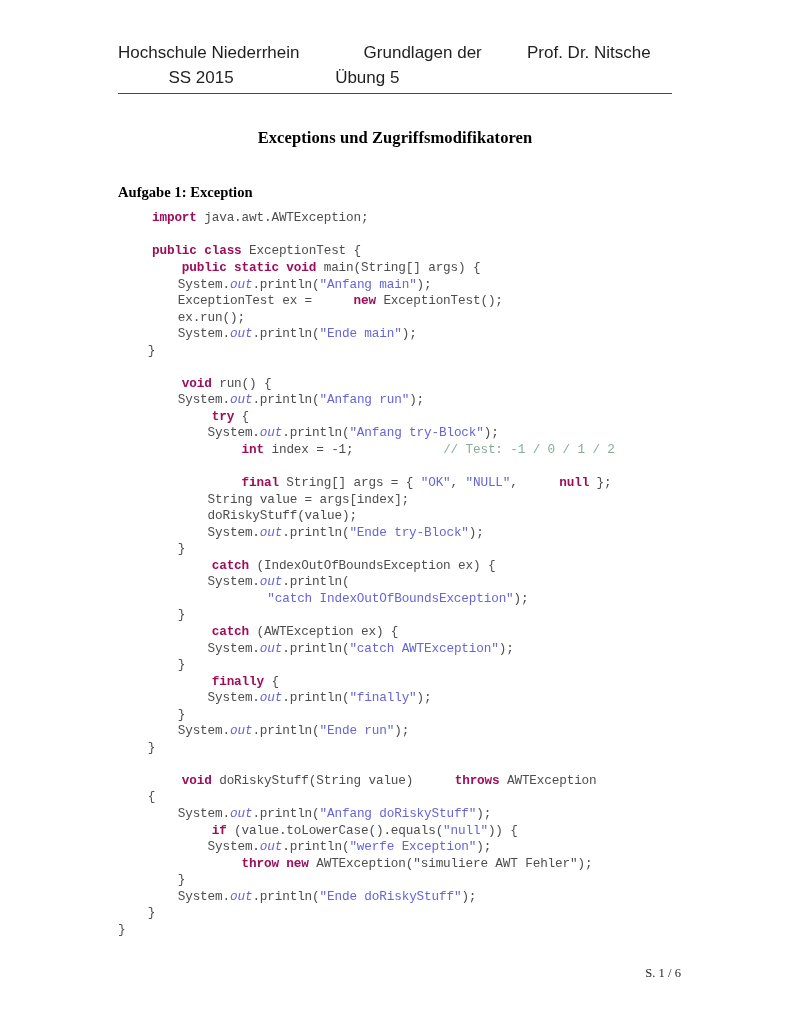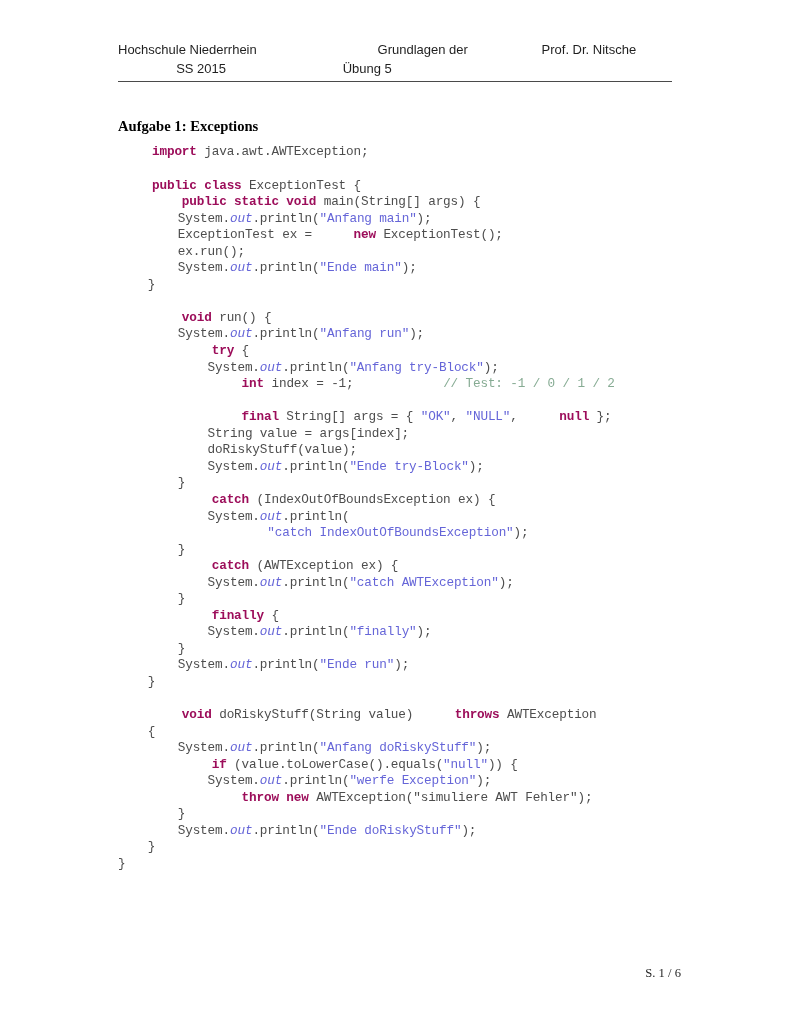--- a/index.html
+++ b/index.html
@@ -20,21 +20,21 @@
     left: 0; top: 0;
     width: 791px;
     height: 1024px;
     box-sizing: border-box;
     padding: 40px 110px 0 118px;
   }
 
   
   .doc-header {
     font-family: "Liberation Sans", sans-serif;
-    font-size: 13px;
+    font-size: 17px;
     color: #1f1f1f;
     line-height: 1.48;
     padding-bottom: 3px;
     border-bottom: 1.6px solid #4a4a4a;
     width: 554px;
   }
   .hdr-row {
     display: flex;
     width: 100%;
   }
@@ -100,20 +100,21 @@
       <span class="hdr-left">Hochschule Niederrhein</span>
       <span class="hdr-center">Grundlagen der</span>
       <span class="hdr-right">Prof. Dr. Nitsche</span>
     </div>
     <div class="hdr-row">
       <span class="hdr-center">SS 2015</span>
       <span class="hdr-right">Übung 5</span>
     </div>
   </div>
 
+  <div class="doc-title">Exceptions und Zugriffsmodifikatoren</div>
 
-  <div class="section-heading">Aufgabe 1: Exceptions</div>
+  <div class="section-heading">Aufgabe 1: Exception</div>
 
   <div class="code-block" id="code-block"><div class="code-line"><span class="kw">import</span><span class="pl"> java.awt.AWTException;</span></div><div class="code-line">&nbsp;</div><div class="code-line"><span class="kw">public class</span><span class="pl"> ExceptionTest {</span></div><div class="code-line"><span class="pl">    </span><span class="kw">public static void</span><span class="pl"> main(String[] args) {</span></div><div class="code-line"><span class="pl">        System.</span><span class="fld">out</span><span class="pl">.println(</span><span class="str">"Anfang main"</span><span class="pl">);</span></div><div class="code-line"><span class="pl">        ExceptionTest ex = </span><span class="kw">new</span><span class="pl"> ExceptionTest();</span></div><div class="code-line"><span class="pl">        ex.run();</span></div><div class="code-line"><span class="pl">        System.</span><span class="fld">out</span><span class="pl">.println(</span><span class="str">"Ende main"</span><span class="pl">);</span></div><div class="code-line"><span class="pl">    }</span></div><div class="code-line">&nbsp;</div><div class="code-line"><span class="pl">    </span><span class="kw">void</span><span class="pl"> run() {</span></div><div class="code-line"><span class="pl">        System.</span><span class="fld">out</span><span class="pl">.println(</span><span class="str">"Anfang run"</span><span class="pl">);</span></div><div class="code-line"><span class="pl">        </span><span class="kw">try</span><span class="pl"> {</span></div><div class="code-line"><span class="pl">            System.</span><span class="fld">out</span><span class="pl">.println(</span><span class="str">"Anfang try-Block"</span><span class="pl">);</span></div><div class="code-line"><span class="pl">            </span><span class="kw">int</span><span class="pl"> index = -1;            </span><span class="cmt">// Test: -1 / 0 / 1 / 2</span></div><div class="code-line">&nbsp;</div><div class="code-line"><span class="pl">            </span><span class="kw">final</span><span class="pl"> String[] args = { </span><span class="str">"OK"</span><span class="pl">, </span><span class="str">"NULL"</span><span class="pl">, </span><span class="kw">null</span><span class="pl"> };</span></div><div class="code-line"><span class="pl">            String value = args[index];</span></div><div class="code-line"><span class="pl">            doRiskyStuff(value);</span></div><div class="code-line"><span class="pl">            System.</span><span class="fld">out</span><span class="pl">.println(</span><span class="str">"Ende try-Block"</span><span class="pl">);</span></div><div class="code-line"><span class="pl">        }</span></div><div class="code-line"><span class="pl">        </span><span class="kw">catch</span><span class="pl"> (IndexOutOfBoundsException ex) {</span></div><div class="code-line"><span class="pl">            System.</span><span class="fld">out</span><span class="pl">.println(</span></div><div class="code-line"><span class="pl">                    </span><span class="str">"catch IndexOutOfBoundsException"</span><span class="pl">);</span></div><div class="code-line"><span class="pl">        }</span></div><div class="code-line"><span class="pl">        </span><span class="kw">catch</span><span class="pl"> (AWTException ex) {</span></div><div class="code-line"><span class="pl">            System.</span><span class="fld">out</span><span class="pl">.println(</span><span class="str">"catch AWTException"</span><span class="pl">);</span></div><div class="code-line"><span class="pl">        }</span></div><div class="code-line"><span class="pl">        </span><span class="kw">finally</span><span class="pl"> {</span></div><div class="code-line"><span class="pl">            System.</span><span class="fld">out</span><span class="pl">.println(</span><span class="str">"finally"</span><span class="pl">);</span></div><div class="code-line"><span class="pl">        }</span></div><div class="code-line"><span class="pl">        System.</span><span class="fld">out</span><span class="pl">.println(</span><span class="str">"Ende run"</span><span class="pl">);</span></div><div class="code-line"><span class="pl">    }</span></div><div class="code-line">&nbsp;</div><div class="code-line"><span class="pl">    </span><span class="kw">void</span><span class="pl"> doRiskyStuff(String value) </span><span class="kw">throws</span><span class="pl"> AWTException</span></div><div class="code-line"><span class="pl">    {</span></div><div class="code-line"><span class="pl">        System.</span><span class="fld">out</span><span class="pl">.println(</span><span class="str">"Anfang doRiskyStuff"</span><span class="pl">);</span></div><div class="code-line"><span class="pl">        </span><span class="kw">if</span><span class="pl"> (value.toLowerCase().equals(</span><span class="str">"null"</span><span class="pl">)) {</span></div><div class="code-line"><span class="pl">            System.</span><span class="fld">out</span><span class="pl">.println(</span><span class="str">"werfe Exception"</span><span class="pl">);</span></div><div class="code-line"><span class="pl">            </span><span class="kw">throw new</span><span class="pl"> AWTException("simuliere AWT Fehler");</span></div><div class="code-line"><span class="pl">        }</span></div><div class="code-line"><span class="pl">        System.</span><span class="fld">out</span><span class="pl">.println(</span><span class="str">"Ende doRiskyStuff"</span><span class="pl">);</span></div><div class="code-line"><span class="pl">    }</span></div><div class="code-line"><span class="pl">}</span></div></div>
 
   <div class="doc-footer">S. 1 / 6</div>
 
 </div>
 
 </body></html>

